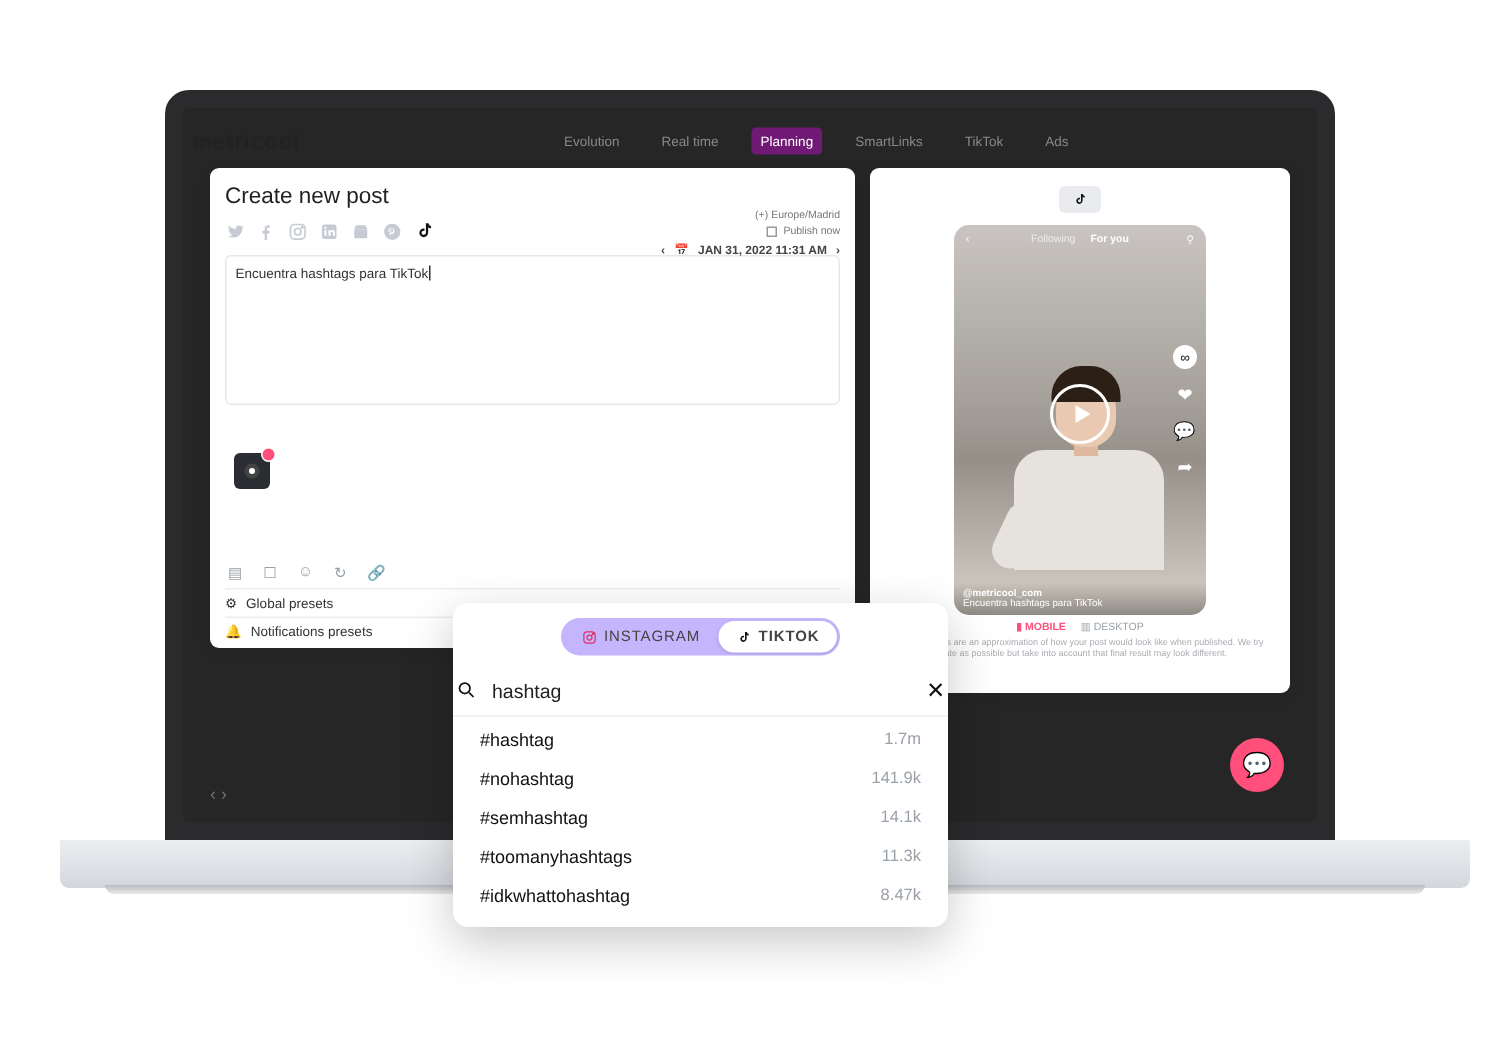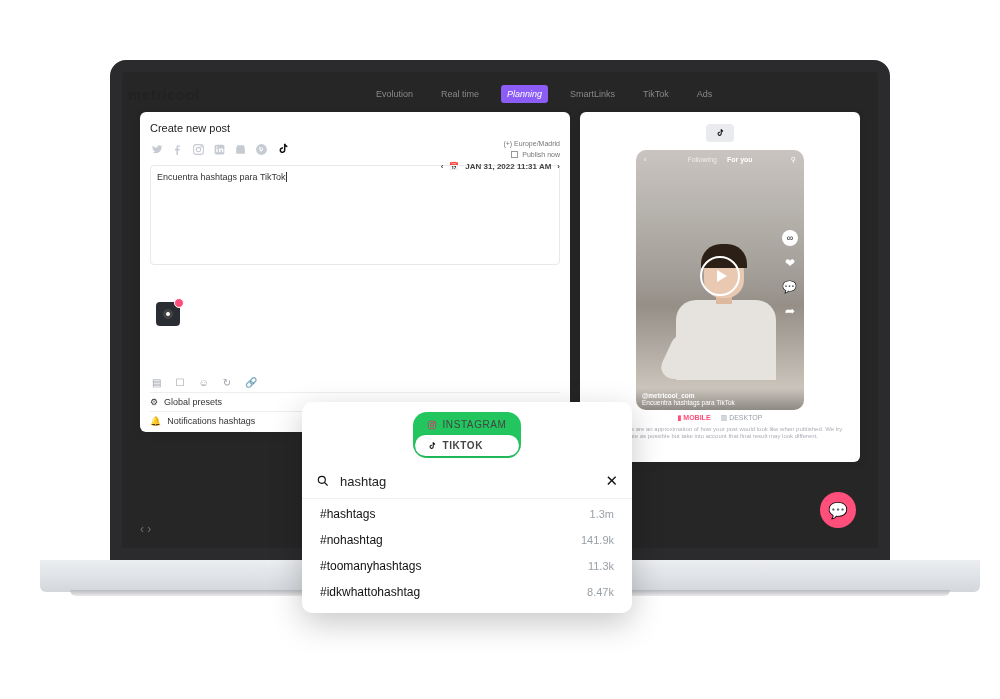--- a/index.html
+++ b/index.html
@@ -11,25 +11,25 @@
   .screen { position:absolute; inset:0; background:#262627; border-radius:4px; overflow:hidden; }
   .base-top { position:absolute; left:40px; top:560px; width:940px; height:32px; background:linear-gradient(#eceef1,#d3d7dc); border-radius:0 0 6px 6px; }
   .base-notch { position:absolute; left:445px; top:560px; width:130px; height:10px; background:#c3c7cc; border-radius:0 0 12px 12px; }
   .base-shadow { position:absolute; left:70px; top:590px; width:880px; height:6px; background:linear-gradient(#b7bbc0,#eaeaea); border-radius:0 0 40px 40px; }
 
   
   .appbar { position:absolute; left:6px; top:8px; right:6px; height:28px; display:flex; align-items:center; gap:50px; color:#555; font-size:9px; }
   .brand { font-size:15px; font-weight:700; color:#222; letter-spacing:.5px; }
   .tabs { display:flex; gap:16px; margin-left:120px;}
   .tab { color:#888; font-size:9px; padding:4px 6px; border-radius:3px; }
-  .tab.active { background:#8b5cf6; color:#fff;font-style:italic; }
+  .tab.active { background:#701a75; color:#fff; }
 
   
   .createpanel { position:absolute; left:18px; top:40px; width:430px; height:320px; background:#fff; border-radius:6px; padding:10px 10px 8px 10px; box-shadow:0 2px 10px rgba(0,0,0,.08); }
-  .createpanel h3 { font-size:11px; font-weight:500; color:#222; margin-bottom:8px; }
+  .createpanel h3 { font-size:15px; font-weight:500; color:#222; margin-bottom:8px; }
   .socials { display:flex; gap:8px; align-items:center; color:#b9bdc4; font-size:13px; margin-bottom:6px; }
   .socials .sel { color:#111; }
   .postbox { border:1px solid #e6e8eb; border-radius:4px; padding:6px; font-size:9px; color:#333; height:100px; }
   .sched { position:absolute; right:10px; top:28px; font-size:7px; color:#777; text-align:right; display:flex; flex-direction:column; align-items:flex-end; gap:4px; }
   .sched .date { display:flex; align-items:center; gap:6px; color:#444; font-weight:600; font-size:8px;}
   .sched .pub { display:flex; align-items:center; gap:4px; }
   .sched .cb { width:7px; height:7px; border:1px solid #999; display:inline-block; }
 
   .thumb { position:absolute; left:16px; top:190px; width:24px; height:24px; background:#2a2d31; border-radius:4px; display:flex; align-items:center; justify-content:center; }
   .thumb-badge { position:absolute; top:-4px; right:-4px; width:10px; height:10px; background:#ff4f7a; border-radius:50%; border:1px solid #fff;}
@@ -62,25 +62,25 @@
   .pv-modes .act { color:#ff4f7a; font-weight:700; }
   .pv-disc { margin-top:4px; font-size:6px; color:#a9adb3; line-height:1.2; text-align:left; padding:0 4px; }
 
   .fab { position:absolute; bottom:20px; right:22px; width:36px; height:36px; background:#ff4f7a; border-radius:50%; display:flex; align-items:center; justify-content:center; color:#fff; font-size:16px;}
 
   .footerarr { position:absolute; left:18px; bottom:12px; color:#6c7078; font-size:12px; }
 
   
   .hashpanel { position:absolute; left:302px; top:402px; width:330px; background:#fff; border-radius:10px; box-shadow:0 10px 32px rgba(0,0,0,.22); padding:10px 0 6px; z-index:50; }
   .segtabs { display:flex; justify-content:center; margin-bottom:10px; }
-  .segwrap { background:#22c55e; border-radius:14px; padding:2px; display:flex;flex-direction:column; }
+  .segwrap { background:#c4b5fd; border-radius:14px; padding:2px; display:flex; }
   .seg { font-size:10px; letter-spacing:.6px; padding:5px 12px; border-radius:12px; color:#444; display:flex; align-items:center; gap:5px; }
   .seg.active { background:#fff; box-shadow:0 1px 3px rgba(0,0,0,.12); font-weight:600; }
   .seg svg { width:10px; height:10px; }
-  .searchrow { display:flex; align-items:center; padding:4px 14px 8px; border-bottom:1px solid #eef0f3; gap:10px; }
+  .searchrow { display:flex; align-items:center; padding:4px 2px 8px; border-bottom:1px solid #eef0f3; gap:10px; }
   .searchrow input { flex:1; border:none; outline:none; font-size:13px; color:#222; }
   .closex { font-size:15px; color:#111; cursor:pointer; }
   .mag { width:14px; height:14px; }
   .hashlist { padding:2px 0; }
   .hashrow { display:flex; justify-content:space-between; align-items:center; padding:6px 18px; font-size:12px; color:#111; }
   .hashrow .cnt { color:#9aa0a8; font-size:11px; }
 
   ::placeholder { color:#b7bcc3; }
 </style>
 </head>
@@ -181,21 +181,21 @@
           <span>🔗</span>
         </div>
 
         <div class="presets">
           <div class="presetitem">
             <span>⚙</span>
             <span>Global presets</span>
           </div>
           <div class="presetitem">
             <span>🔔</span>
-            <span>Notifications hashtags</span>
+            <span>Notifications presets</span>
           </div>
         </div>
       </div>
 
       <div class="previewcard">
         <div class="pv-head">
           <div class="pill">
             <svg width="10" height="10" viewBox="0 0 24 24" fill="#111">
                 <path d="M16.5 3c.3 1.6 1.4 2.9 3 3.3v2.6c-1.2.1-2.3-.2-3.3-.8v5.6c0 3-2.2 5.3-5.1 5.3-2.8 0-5-2.2-5-5s2.2-5 5-5c.3 0 .6 0 .9.1v2.7c-.3-.1-.6-.2-.9-.2-1.3 0-2.4 1.1-2.4 2.4s1.1 2.4 2.4 2.4 2.5-1 2.5-2.6V3h2.9z"></path>
               </svg>
@@ -268,28 +268,32 @@
     <div class="searchrow">
       <svg class="mag" viewBox="0 0 24 24" fill="none" stroke="#111" stroke-width="2">
           <circle cx="10" cy="10" r="6"></circle>
           <line x1="15" y1="15" x2="20" y2="20"></line>
         </svg>
       <input type="text" value="hashtag" style="">
       <span class="closex">✕</span>
     </div>
     <div class="hashlist">
       <div class="hashrow">
-          <span>#hashtags</span>
-          <span class="cnt">1.3m</span>
+          <span>#hashtag</span>
+          <span class="cnt">1.7m</span>
         </div>
       <div class="hashrow">
           <span>#nohashtag</span>
           <span class="cnt">141.9k</span>
         </div>
       <div class="hashrow">
+          <span>#semhashtag</span>
+          <span class="cnt">14.1k</span>
+        </div>
+      <div class="hashrow">
           <span>#toomanyhashtags</span>
           <span class="cnt">11.3k</span>
         </div>
       <div class="hashrow">
           <span>#idkwhattohashtag</span>
           <span class="cnt">8.47k</span>
         </div>
 
     </div>
   </div>

